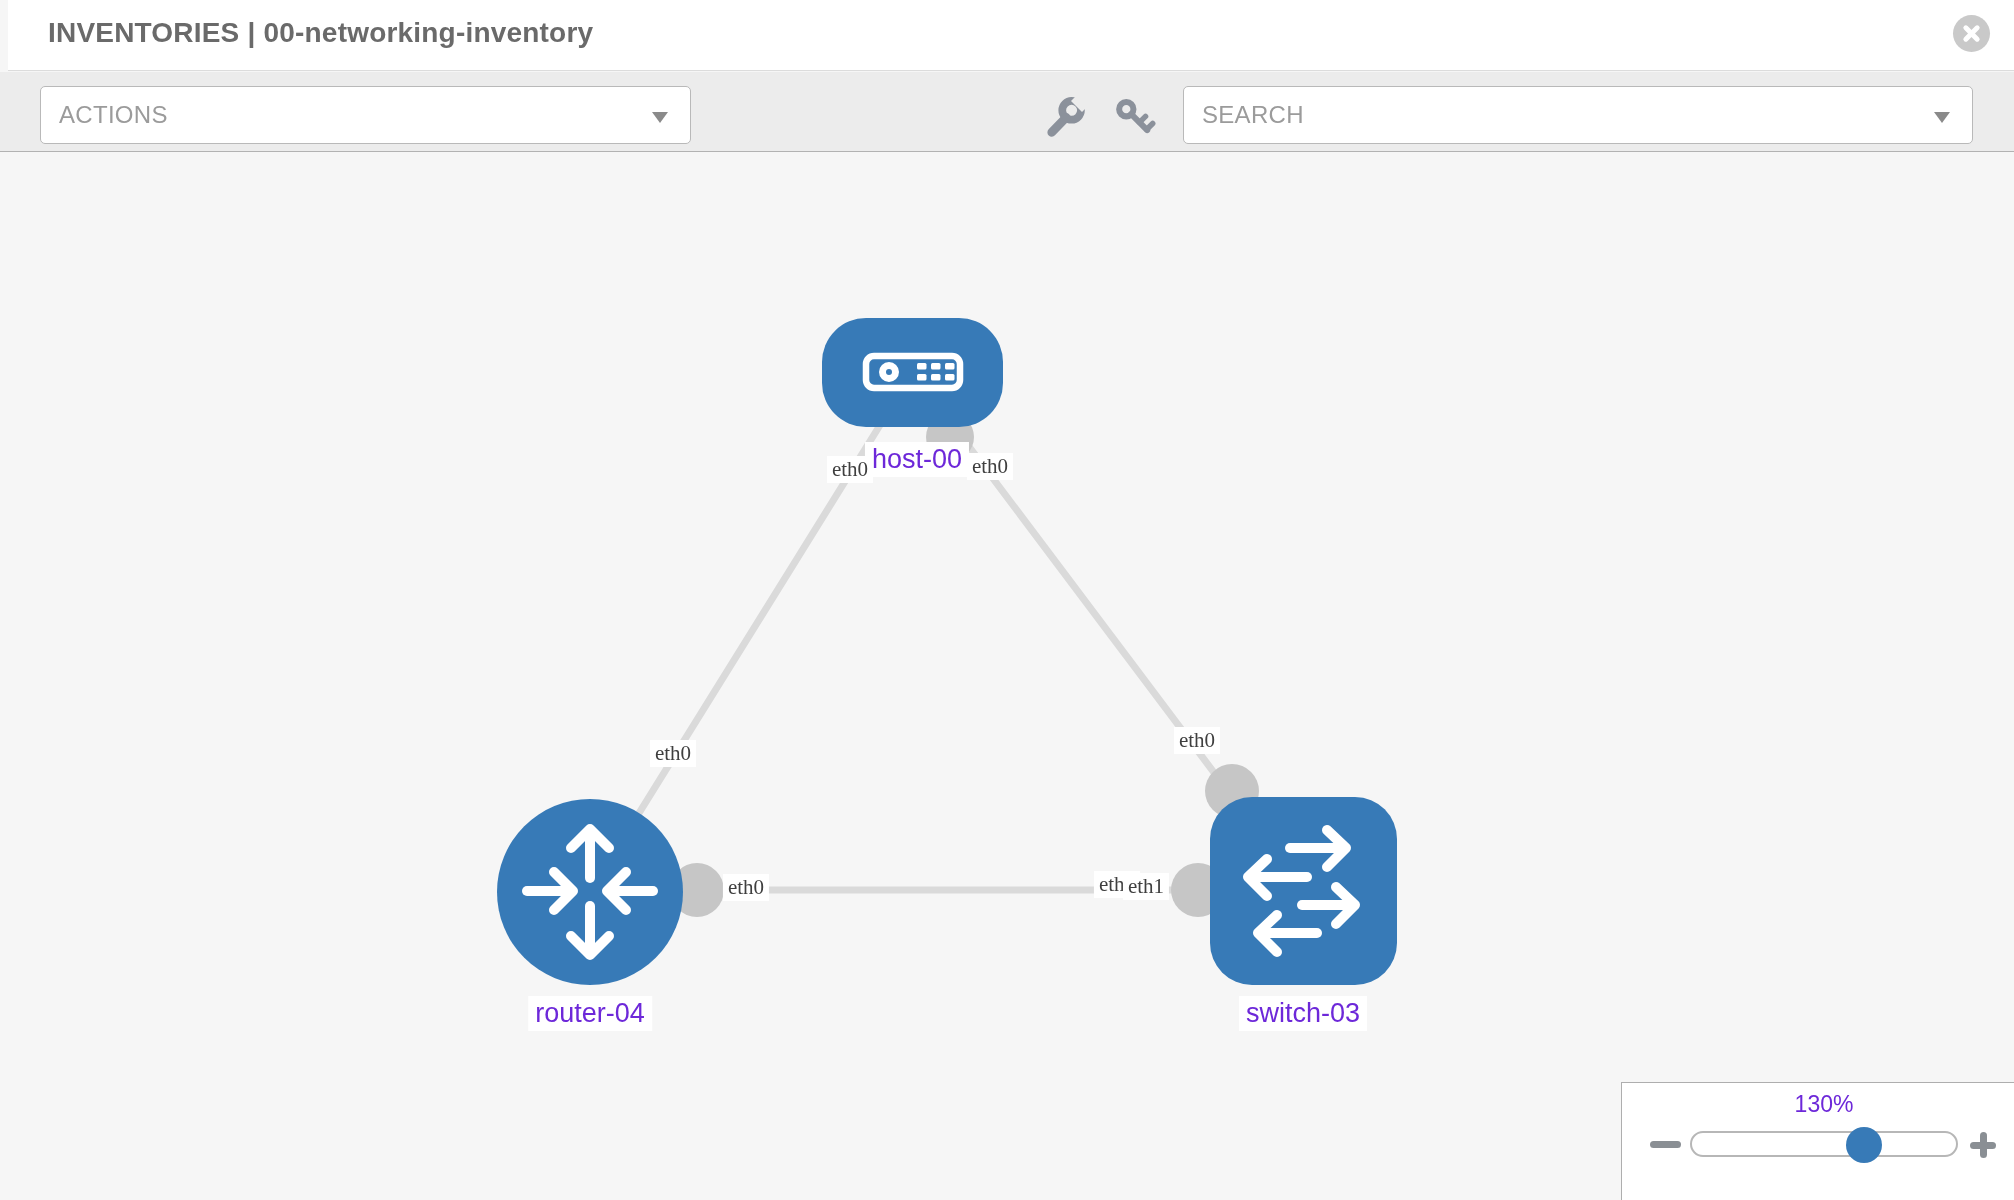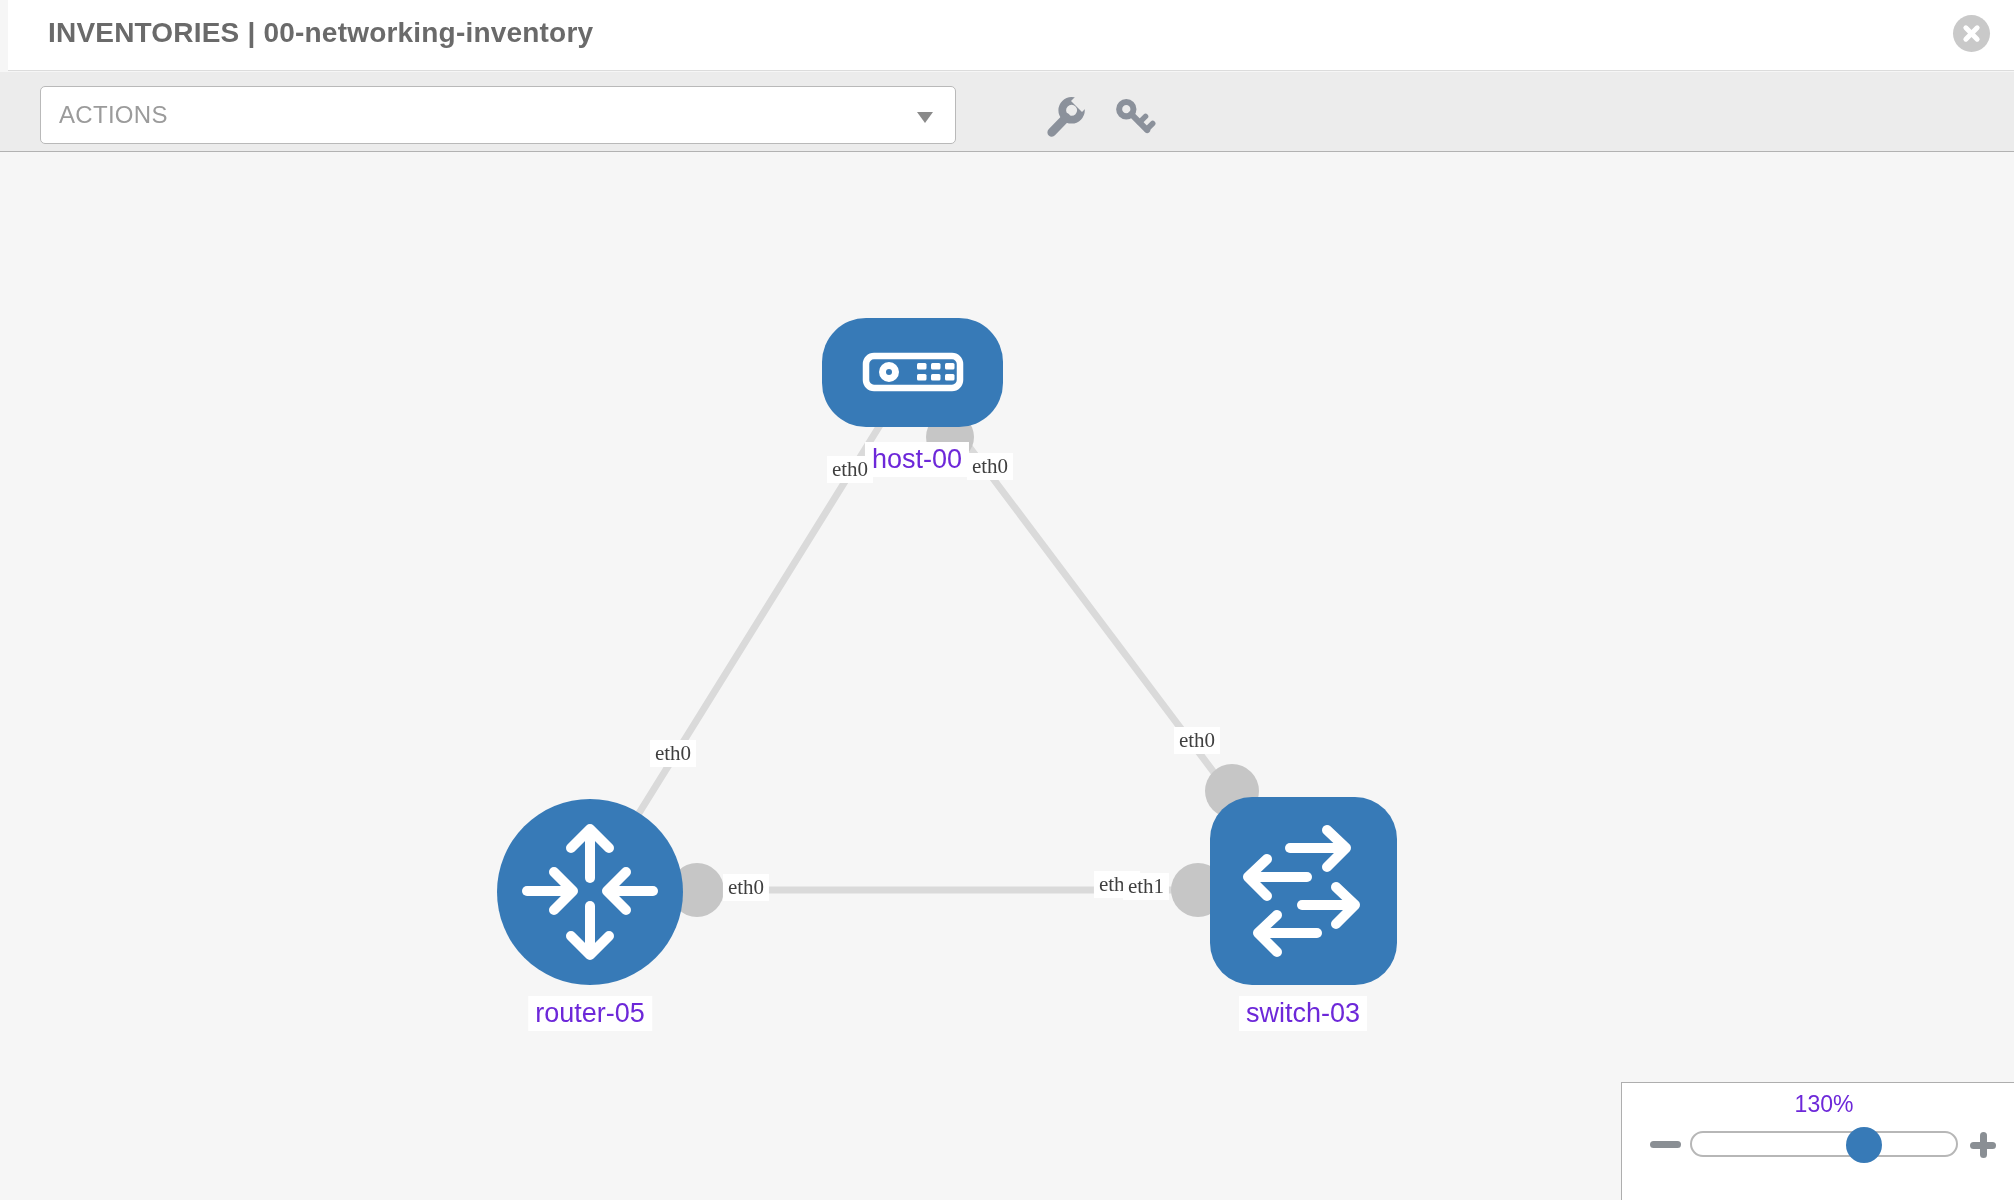--- a/index.html
+++ b/index.html
@@ -36,21 +36,21 @@
     border:1px solid #b9b9b9;border-radius:5px;box-sizing:border-box;cursor:pointer;
   }
   .select-box .sel-label{
     position:absolute;left:18px;top:14px;font-size:24px;color:#9b9b9b;letter-spacing:.3px;
   }
   .caret{
     position:absolute;right:22px;top:25px;width:0;height:0;
     border-left:8px solid transparent;border-right:8px solid transparent;
     border-top:11px solid #8a8a8a;
   }
-  .select-actions{left:40px;width:916px;text-align:right;}
+  .select-actions{left:40px;width:651px;text-align:right;}
   .select-search{left:1183px;width:790px;}
   .tool-icon{position:absolute;top:24px;width:44px;height:44px;cursor:pointer;}
   .tool-icon.wrench{left:1043px;}
   .tool-icon.key{left:1112px;}
   
   .canvas{
     position:absolute;left:0;top:153px;width:2014px;height:1047px;
     background:var(--canvas-bg,#f6f6f6);
   }
   .topo-svg{position:absolute;left:0;top:0;}
@@ -108,20 +108,24 @@
     <path d="M8 33 L21 19.5" stroke="#8b919b" stroke-width="8" stroke-linecap="round" fill="none"></path>
   </svg>
 
   <svg class="tool-icon key" viewBox="0 0 40 40">
     <circle cx="13" cy="12" r="6.5" fill="none" stroke="#8b919b" stroke-width="5.5"></circle>
     <path d="M17.5 16.5 L32 31" stroke="#8b919b" stroke-width="5.5" stroke-linecap="round" fill="none"></path>
     <path d="M25 24 L30.5 18.5" stroke="#8b919b" stroke-width="5" stroke-linecap="round" fill="none"></path>
     <path d="M31.5 30.5 L37 25" stroke="#8b919b" stroke-width="5" stroke-linecap="round" fill="none"></path>
   </svg>
 
+  <div class="select-box select-search">
+    <span class="sel-label">SEARCH</span>
+    <span class="caret"></span>
+  </div>
 </div>
 
 <div class="canvas">
   <svg class="topo-svg" width="2014" height="1047" viewBox="0 153 2014 1047">
 
     <g stroke="var(--link-gray,#dadada)" stroke-width="7" stroke-linecap="round">
       <line x1="913" y1="372" x2="590" y2="892"></line>
       <line x1="913" y1="372" x2="1303" y2="891"></line>
       <line x1="590" y1="890" x2="1303" y2="890"></line>
     </g>
@@ -172,21 +176,21 @@
           <path d="M1267 859 L1248 877 L1267 896"></path>
         <path d="M1302 905 L1346 905"></path>
           <path d="M1336 887 L1355 905 L1336 924"></path>
         <path d="M1317 933 L1268 933"></path>
           <path d="M1277 915 L1258 933 L1277 952"></path>
       </g>
     </g>
   </svg>
 
   <div class="chip node-label" style="left:917px;top:289px">host-00</div>
-  <div class="chip node-label" style="left:590px;top:843px">router-05</div>
+  <div class="chip node-label" style="left:590px;top:843px">router-04</div>
   <div class="chip node-label" style="left:1303px;top:843px">switch-03</div>
 
   <div class="chip if-label" style="left:850px;top:303px">eth0</div>
   <div class="chip if-label" style="left:990px;top:300px">eth0</div>
   <div class="chip if-label" style="left:673px;top:587px">eth0</div>
   <div class="chip if-label" style="left:1197px;top:574px">eth0</div>
   <div class="chip if-label" style="left:746px;top:721px">eth0</div>
   <div class="chip if-label" style="left:1117px;top:718px">eth0</div>
   <div class="chip if-label" style="left:1146px;top:720px">eth1</div>
 

